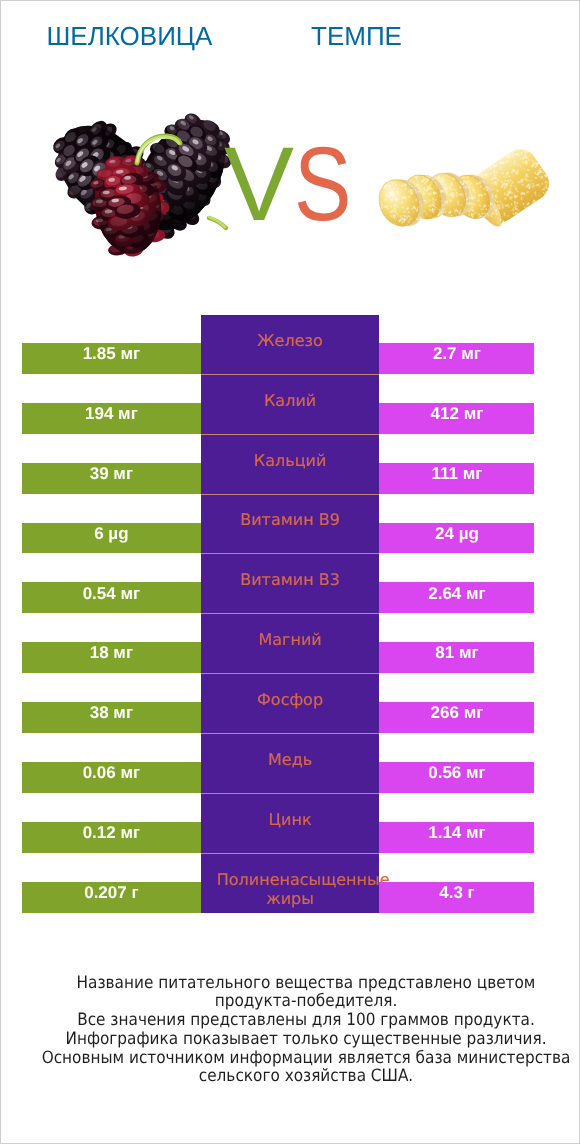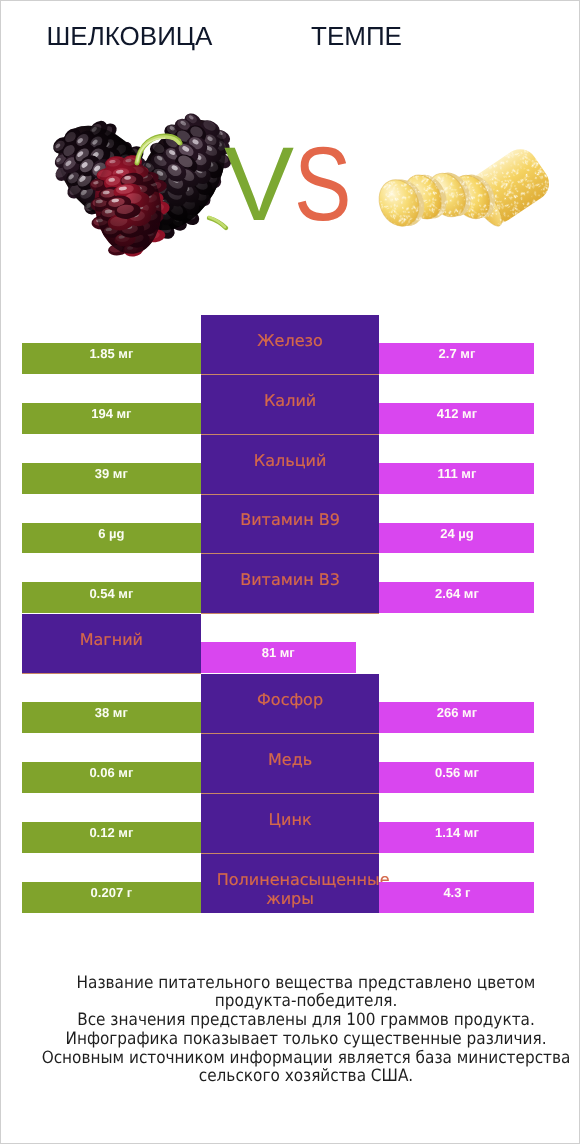--- a/index.html
+++ b/index.html
@@ -4,32 +4,32 @@
 <title>Comparison infographic</title>
 <style>
   html,body{margin:0;padding:0;background:#fff;}
   body{width:580px;height:1144px;overflow:hidden;
        font-family:"DejaVu Sans Condensed","DejaVu Sans",sans-serif;
        -webkit-font-smoothing:antialiased;text-rendering:geometricPrecision;}
   .page{position:relative;width:578px;height:1142px;border:1px solid #cfcfcf;background:#fff;overflow:hidden;}
   .hero{position:absolute;left:0;top:0;width:578px;height:300px;}
   .hero svg{position:absolute;left:0;top:0;}
   .ptitle{position:absolute;top:20px;font-family:"Liberation Sans",sans-serif;font-size:26px;
-          font-weight:400;color:#0f172a;line-height:30px;white-space:nowrap;}
+          font-weight:400;color:#0369a1;line-height:30px;white-space:nowrap;}
   #t-left{left:0;width:257px;text-align:center;}
   #t-right{left:310px;width:255px;}
   .vs{position:absolute;left:4px;top:131px;width:578px;text-align:center;
       font-family:"Liberation Sans",sans-serif;font-size:105px;line-height:105px;font-weight:400;}
   .vs .v{color:#7ca832;}
   .vs .s{color:#e3674a;display:inline-block;transform:scaleX(.82);transform-origin:left center;}
   .tbl{position:absolute;left:21px;top:314px;width:536px;}
   .trow{display:flex;width:536.2px;height:59.85px;}
   .cell{box-sizing:border-box;display:flex;align-items:center;justify-content:center;
         text-align:center;line-height:19.4px;padding-bottom:9px;}
-  .cl,.cr{font-family:"Liberation Sans",sans-serif;font-size:13px;font-weight:bold;margin-top:28px;}
+  .cl,.cr{font-family:"Liberation Sans",sans-serif;font-size:17px;font-weight:bold;margin-top:28px;}
   .cl{width:178.73px;background:#80a32c;color:#fbfdf4;border-bottom:1px solid #fff;}
   .cm{width:178.73px;background:#4c1d95;color:#d4684a;border-bottom:1px solid #c98666;padding:0 16px 8px;
       font-family:"DejaVu Sans",sans-serif;font-size:16px;font-weight:400;
       -webkit-text-stroke:.2px #d4684a;}
   .cm .lbl{display:block;width:100%;height:19.1px;}
   .cr{width:155px;background:#d946ef;color:#fffaf7;border-bottom:1px solid #fff;}
   .trow:last-child .cell{border-bottom:0;}
   .foot{position:absolute;left:16px;top:972.5px;width:578px;text-align:center;
         font-size:17px;line-height:18.8px;color:#1e1e1e;}
 </style>
@@ -593,20 +593,21 @@
         <div class="cell cr">24 µg</div>
       </div>
       <div class="trow">
         <div class="cell cl">0.54 мг</div>
         <div class="cell cm">
           <span class="lbl">Витамин B3</span>
         </div>
         <div class="cell cr">2.64 мг</div>
       </div>
       <div class="trow">
+        <div class="cell cl">18 мг</div>
         <div class="cell cm">
           <span class="lbl">Магний</span>
         </div>
         <div class="cell cr">81 мг</div>
       </div>
       <div class="trow">
         <div class="cell cl">38 мг</div>
         <div class="cell cm">
           <span class="lbl">Фосфор</span>
         </div>

